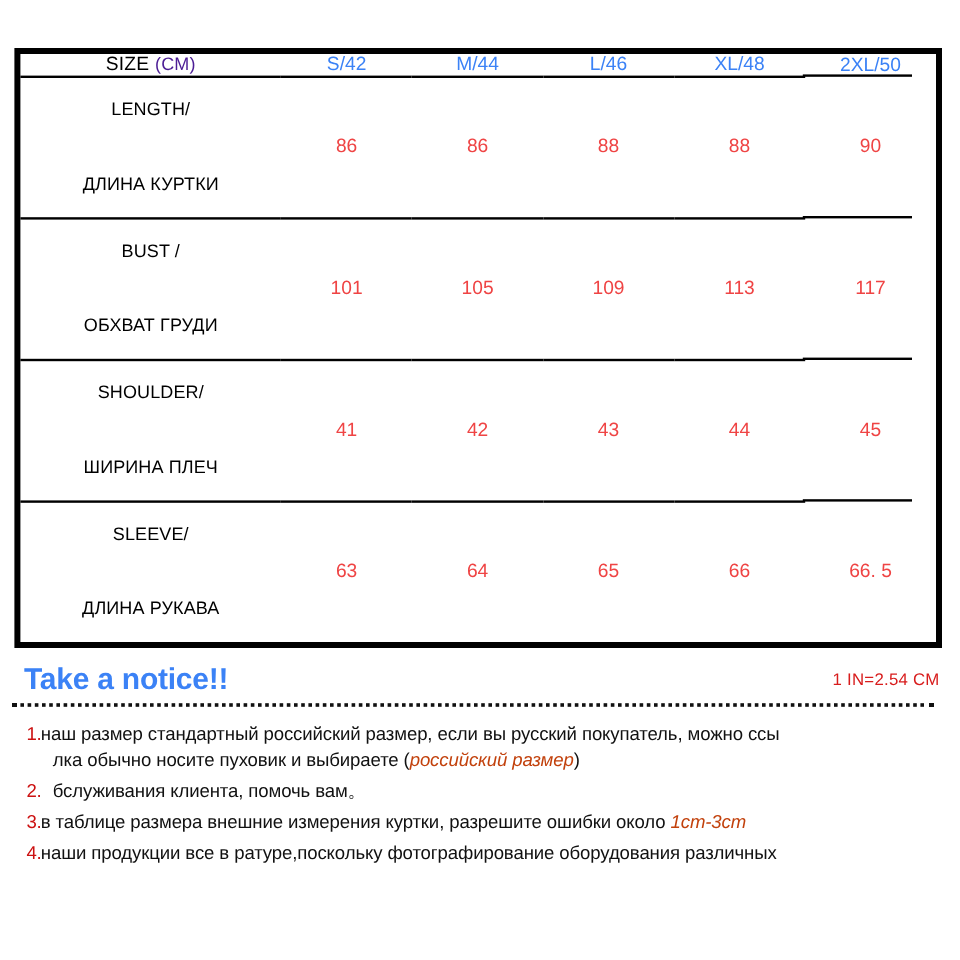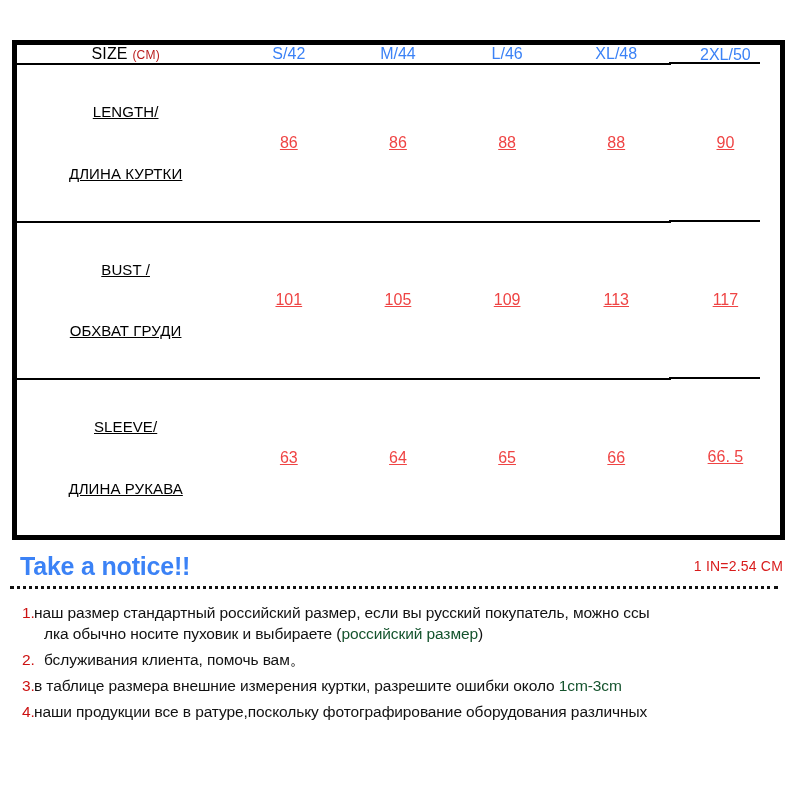--- a/index.html
+++ b/index.html
@@ -49,21 +49,20 @@
     font-weight: normal;
   }
 
   
   td.size-col, th.size-col {
     border-left: 2px solid #000000;
   }
   
   tr.body-row > td {
     border-top: 2px solid #000000;
-    text-decoration: underline;
   }
   tr.body-row > td.last-col {
     border-top: 0;
     position: relative;
   }
   tr.body-row > td.last-col::before {
     content: "";
     position: absolute;
     left: -2px;
     top: -2px;
@@ -75,23 +74,23 @@
   th.label-col, td.label-col { width: 209px; }
   th.size-col,  td.size-col  { width: 105px; }
 
   
   .hdr-size {
     font-weight: bold;
     font-size: 16px;
     letter-spacing: 0.2px;
   }
   .hdr-size .unit {
-    color: #b91c1c;
+    color: #4c1d95;
     font-weight: normal;
-    font-size: 12px;
+    font-size: 15px;
   }
   .hdr-sizecell {
     font-size: 16px;
     color: #3b82f6;
     font-weight: normal;
   }
 
   
   .row-label {
     font-weight: bold;
@@ -158,21 +157,21 @@
     margin-bottom: 5px;
     letter-spacing: -0.1px;
   }
   .note .num {
     position: absolute;
     left: 10px;
     top: 0;
     color: #cc1111;
     font-size: 15.5px;
   }
-  .note .red { color: #14532d; }
+  .note .red { color: #c2410c; font-style: italic; }
   .note .line2 { display: block; padding-left: 10px; }
 </style>
 </head>
 <body>
 
 <div id="page">
 
   <div class="size-table-wrap">
     <table class="size-table">
       <thead>
@@ -199,20 +198,28 @@
         <tr class="body-row">
           <td class="label-col row-label"><span>BUST /</span><span class="l2">ОБХВАТ ГРУДИ</span></td>
           <td class="size-col cell-val">101</td>
           <td class="size-col cell-val">105</td>
           <td class="size-col cell-val">109</td>
           <td class="size-col cell-val">113</td>
           <td class="size-col cell-val last-col">117</td>
         </tr>
 
 
+        <tr class="body-row">
+          <td class="label-col row-label"><span>SHOULDER/</span><span class="l2">ШИРИНА ПЛЕЧ</span></td>
+          <td class="size-col cell-val">41</td>
+          <td class="size-col cell-val">42</td>
+          <td class="size-col cell-val">43</td>
+          <td class="size-col cell-val">44</td>
+          <td class="size-col cell-val last-col">45</td>
+        </tr>
 
         <tr class="body-row">
           <td class="label-col row-label"><span>SLEEVE/</span><span class="l2">ДЛИНА РУКАВА</span></td>
           <td class="size-col cell-val">63</td>
           <td class="size-col cell-val">64</td>
           <td class="size-col cell-val">65</td>
           <td class="size-col cell-val">66</td>
           <td class="size-col cell-val last-col">66. 5</td>
         </tr>
 

